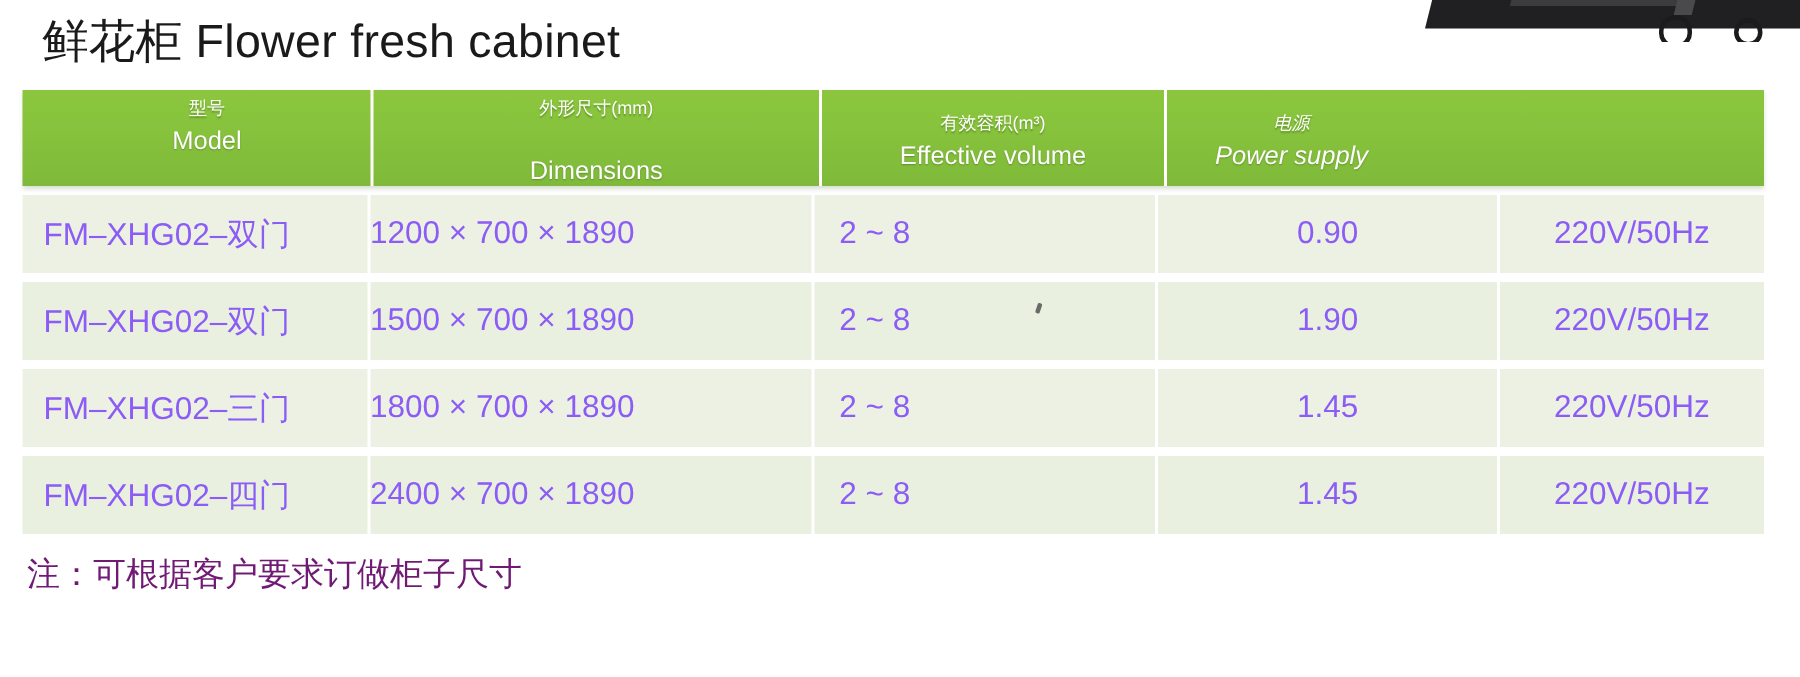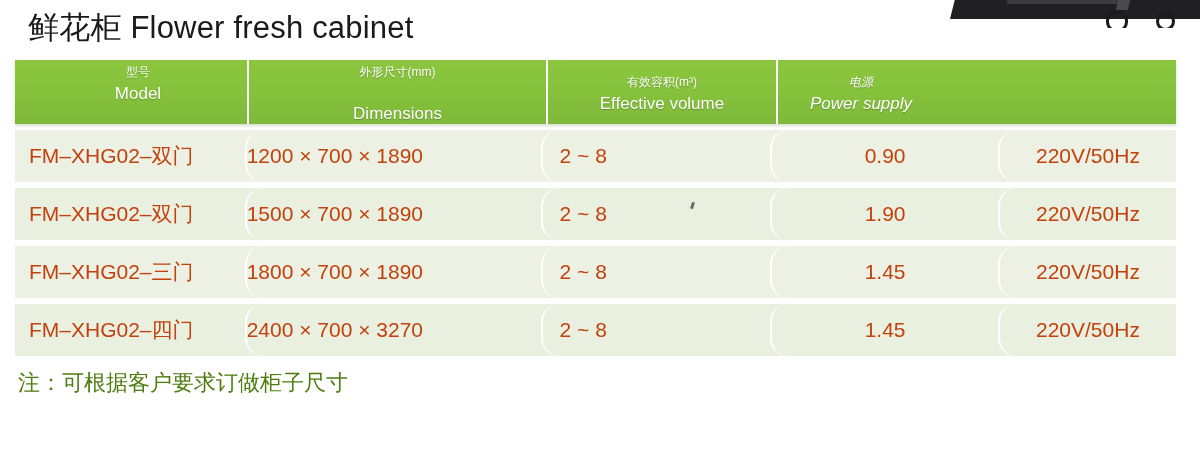--- a/index.html
+++ b/index.html
@@ -129,25 +129,25 @@
     height: 52px;
     margin-top: 6px;
     background: #edf1e3;
   }
   .trow.alt { background: #eaf0e0; }
   .td {
     display: flex;
     align-items: center;
     box-sizing: border-box;
     font-size: 21px;
-    color: #c2410c;
+    color: #8b5cf6;
     white-space: nowrap;
     position: relative;
   }
-  .td + .td { border-left: 2px solid #ffffff; border-radius: 18px; }
+  .td + .td { border-left: 2px solid #ffffff; }
 
   .c-model   { width: 232px; padding-left: 14px; justify-content: flex-start; }
   .c-dims    { width: 299px; justify-content: space-between; }
   .c-temp    { width: 232px; padding-left: 17px; justify-content: flex-start; }
   .c-vol     { width: 230px; justify-content: center; }
   .c-power   { width: 180px; justify-content: center; }
 
   .th.c-model  { width: 232px; }
   .th.c-dims   { width: 299px; }
   .th.c-temp   { width: 232px; padding-left: 0; }
@@ -168,21 +168,21 @@
   
   #note {
     position: absolute;
     left: 18px;
     top: 368px;
     width: 1000px;
   }
   #note .note-cn {
     font-size: 22px;
     line-height: 30px;
-    color: #4d7c0f;
+    color: #701a75;
     white-space: nowrap;
   }
   #note .note-en {
     font-size: 22px;
     line-height: 30px;
     color: #151515;
     white-space: nowrap;
   }
 </style>
 </head>
@@ -241,21 +241,21 @@
   <div class="trow">
     <div class="td c-model">FM–XHG02–三门</div>
     <div class="td c-dims">1800 × 700 × 1890</div>
     <div class="td c-temp">2 ~ 8</div>
     <div class="td c-vol">1.45</div>
     <div class="td c-power">220V/50Hz</div>
   </div>
 
   <div class="trow alt">
     <div class="td c-model">FM–XHG02–四门</div>
-    <div class="td c-dims">2400 × 700 × 3270</div>
+    <div class="td c-dims">2400 × 700 × 1890</div>
     <div class="td c-temp">2 ~ 8</div>
     <div class="td c-vol">1.45</div>
     <div class="td c-power">220V/50Hz</div>
   </div>
 
 </div>
 
 <div id="note">
   <div class="note-cn">注：可根据客户要求订做柜子尺寸</div>
 </div>

